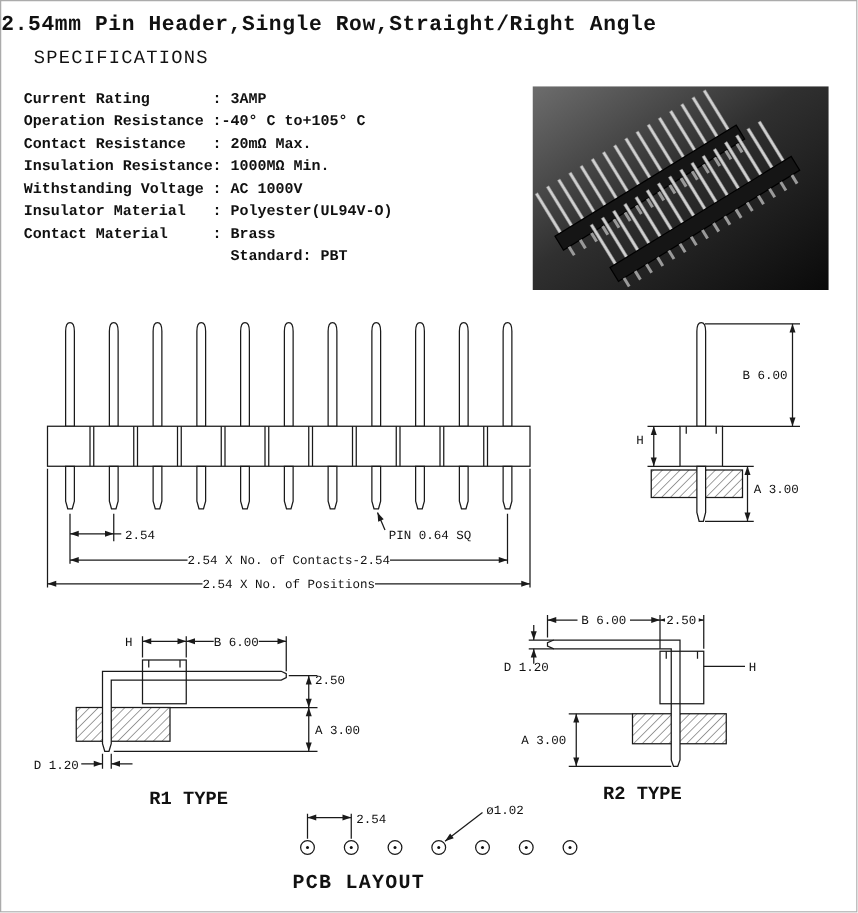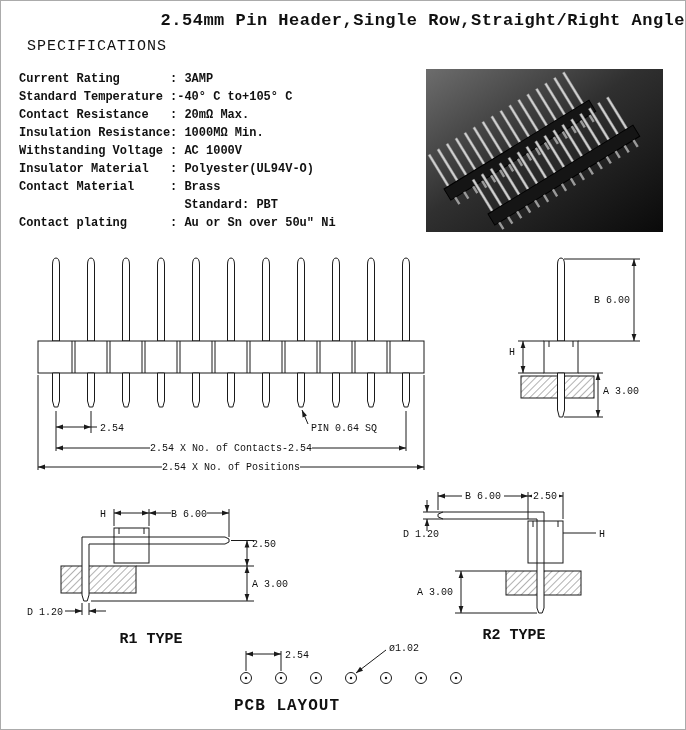--- a/index.html
+++ b/index.html
@@ -1,20 +1,20 @@
 <!DOCTYPE html>
 <html><head>
 <meta charset="utf-8">
 <style>
   *{margin:0;padding:0;box-sizing:border-box}
   html,body{background:#e8e8e8}
   body{width:686px;height:730px;font-family:"Liberation Mono",monospace;color:#111}
   .page{position:relative;width:686px;height:730px;background:#fff;border:1px solid #ababab;overflow:hidden}
   .abs{position:absolute}
-  .title{position:absolute;top:10px;left:0;right:0;text-align:right;font-size:17px;font-weight:700;letter-spacing:.5px;white-space:pre}
+  .title{position:absolute;top:10px;left:0;right:0;text-align:left;font-size:17px;font-weight:700;letter-spacing:.5px;white-space:pre}
   .specs-heading{position:absolute;top:37px;left:26px;font-size:15px;font-weight:400;letter-spacing:1px}
   .specs{position:absolute;top:69px;left:18px;font-size:12px;font-weight:700;line-height:18px}
   .spec-row{white-space:pre}
   .spec-label{display:inline-block;width:151px;white-space:pre}
   .spec-value{white-space:pre}
   .photo{position:absolute;left:425px;top:68px;width:237px;height:163px}
   .pcb-caption{position:absolute;left:233px;top:696px;width:200px;text-align:left;font-size:16px;font-weight:700;letter-spacing:1px}
   .part{fill:#fff;stroke:#1a1a1a}
   .out{fill:none;stroke:#1a1a1a}
   .ln{fill:none;stroke:#1a1a1a}
@@ -82,28 +82,27 @@
           <rect x="161.5" y="13" width="2.4" height="8"></rect>
       </g>
     </defs>
   </svg>
 
   <div class="title">2.54mm Pin Header,Single Row,Straight/Right Angle</div>
   <div class="specs-heading">SPECIFICATIONS</div>
 
   <div class="specs">
     <div class="spec-row"><span class="spec-label">Current Rating</span><span class="spec-value">: 3AMP</span></div>
-    <div class="spec-row"><span class="spec-label">Standard Temperature</span><span class="spec-value">:-40° C to+105° C</span></div>
+    <div class="spec-row"><span class="spec-label">Operation Resistance</span><span class="spec-value">:-40° C to+105° C</span></div>
     <div class="spec-row"><span class="spec-label">Contact Resistance</span><span class="spec-value">: 20mΩ Max.</span></div>
     <div class="spec-row"><span class="spec-label">Insulation Resistance</span><span class="spec-value">: 1000MΩ Min.</span></div>
     <div class="spec-row"><span class="spec-label">Withstanding Voltage</span><span class="spec-value">: AC 1000V</span></div>
     <div class="spec-row"><span class="spec-label">Insulator Material</span><span class="spec-value">: Polyester(UL94V-O)</span></div>
     <div class="spec-row"><span class="spec-label">Contact Material</span><span class="spec-value">: Brass</span></div>
     <div class="spec-row"><span class="spec-label"></span><span class="spec-value">  Standard: PBT</span></div>
-    <div class="spec-row"><span class="spec-label">Contact plating</span><span class="spec-value">: Au or Sn over 50u" Ni</span></div>
   </div>
 
   <div class="photo">
     <svg width="237" height="163">
       <rect width="237" height="163" fill="url(#photoGrad)"></rect>
       <g transform="translate(18,120) rotate(-31.5)">
         <use href="#pinsRow"></use>
         <rect x="0" y="0" width="170" height="13" fill="#151515" stroke="#000"></rect>
         <use href="#pinsShort"></use>
       </g>

